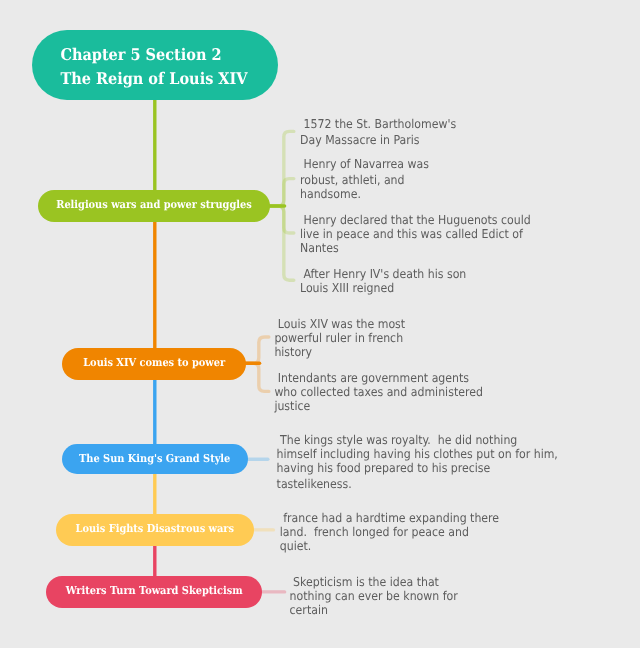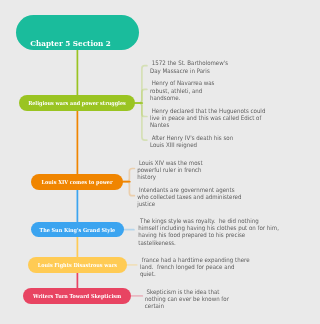--- a/index.html
+++ b/index.html
@@ -5,21 +5,21 @@
   html,body{margin:0;padding:0;}
   body{width:300px;height:324px;background:#eaeaea;overflow:hidden;position:relative;
        font-family:"Liberation Serif",serif;}
   #stage{position:absolute;left:0;top:0;width:300px;height:324px;}
   svg#wires{position:absolute;left:0;top:0;width:300px;height:324px;}
   .node{position:absolute;box-sizing:border-box;display:flex;align-items:center;justify-content:center;
         color:#ffffff;font-weight:bold;border-radius:999px;text-align:center;white-space:nowrap;z-index:3;}
   #root-node{left:16px;top:15px;width:123px;height:35px;background:#1abc9c;
              font-family:"DejaVu Serif",serif;font-stretch:condensed;
              font-size:8.05px;line-height:11.9px;flex-direction:column;align-items:flex-start;
-             padding-left:14.2px;padding-top:3px;justify-content:flex-end;}
+             padding-left:14.2px;padding-top:3px;}
   .branch-label{font-family:"DejaVu Serif",serif;font-stretch:condensed;font-size:5.45px;}
   .subtext{position:absolute;color:#5d5d5d;font-family:"DejaVu Sans",sans-serif;font-stretch:condensed;
            font-size:6.1px;line-height:7.2px;white-space:pre;z-index:2;}
 </style>
 </head>
 <body>
 
 <div id="stage">
   <svg id="wires" viewBox="0 0 300 324">
       <path d="M77.4 49.5 L77.4 96.2" fill="none" stroke="#9ac422" stroke-width="1.7" stroke-linecap="round"></path>
@@ -35,20 +35,21 @@
       <path d="M122.5 181.65 L126.60000000000001 181.65 Q129.4 181.65 129.4 178.85 L129.4 171.3 Q129.4 168.5 132.20000000000002 168.5 L134.4 168.5" fill="none" stroke="#f08500" stroke-width="1.7" stroke-linecap="round" stroke-opacity="0.26"></path>
       <path d="M122.5 181.65 L126.60000000000001 181.65 Q129.4 181.65 129.4 184.45000000000002 L129.4 192.9 Q129.4 195.70000000000002 132.20000000000002 195.70000000000002 L134.4 195.70000000000002" fill="none" stroke="#f08500" stroke-width="1.7" stroke-linecap="round" stroke-opacity="0.26"></path>
       <path d="M122.5 181.65 L129.8 181.65" fill="none" stroke="#f08500" stroke-width="1.7" stroke-linecap="round"></path>
       <path d="M123.39999999999999 229.65 L133.9 229.65" fill="none" stroke="#3ba4f0" stroke-width="1.7" stroke-linecap="round" stroke-opacity="0.3"></path>
       <path d="M126.5 264.95 L136.7 264.95" fill="none" stroke="#ffcb54" stroke-width="1.7" stroke-linecap="round" stroke-opacity="0.3"></path>
       <path d="M130.9 295.95 L142.3 295.95" fill="none" stroke="#e84462" stroke-width="1.7" stroke-linecap="round" stroke-opacity="0.3"></path>
     </svg>
 
   <div class="node" id="root-node">
     <span>Chapter 5 Section 2</span>
+    <span>The Reign of Louis XIV</span>
   </div>
 <div class="node" id="branch-node-1" style="left: 18.8px; top: 95.2px; width: 116.4px; height: 15.6px; background: rgb(154, 196, 34);">
       <span class="branch-label">Religious wars and power struggles</span>
     </div>
     <div class="subtext" style="left: 150px; top: 59.4px;"> 1572 the St. Bartholomew's
 Day Massacre in Paris</div>
     <div class="subtext" style="left: 150px; top: 79.4px;"> Henry of Navarrea was
 robust, athleti, and
 handsome.</div>
     <div class="subtext" style="left: 150px; top: 106.6px;"> Henry declared that the Huguenots could

